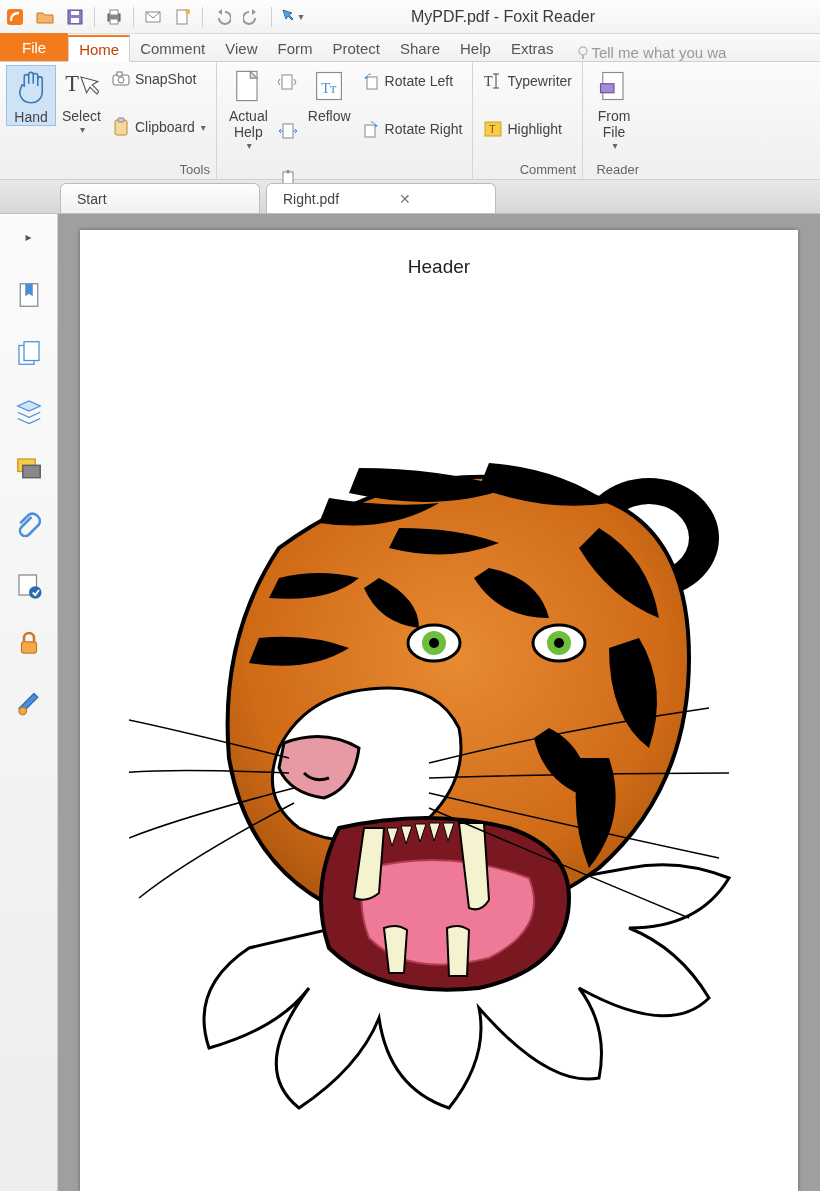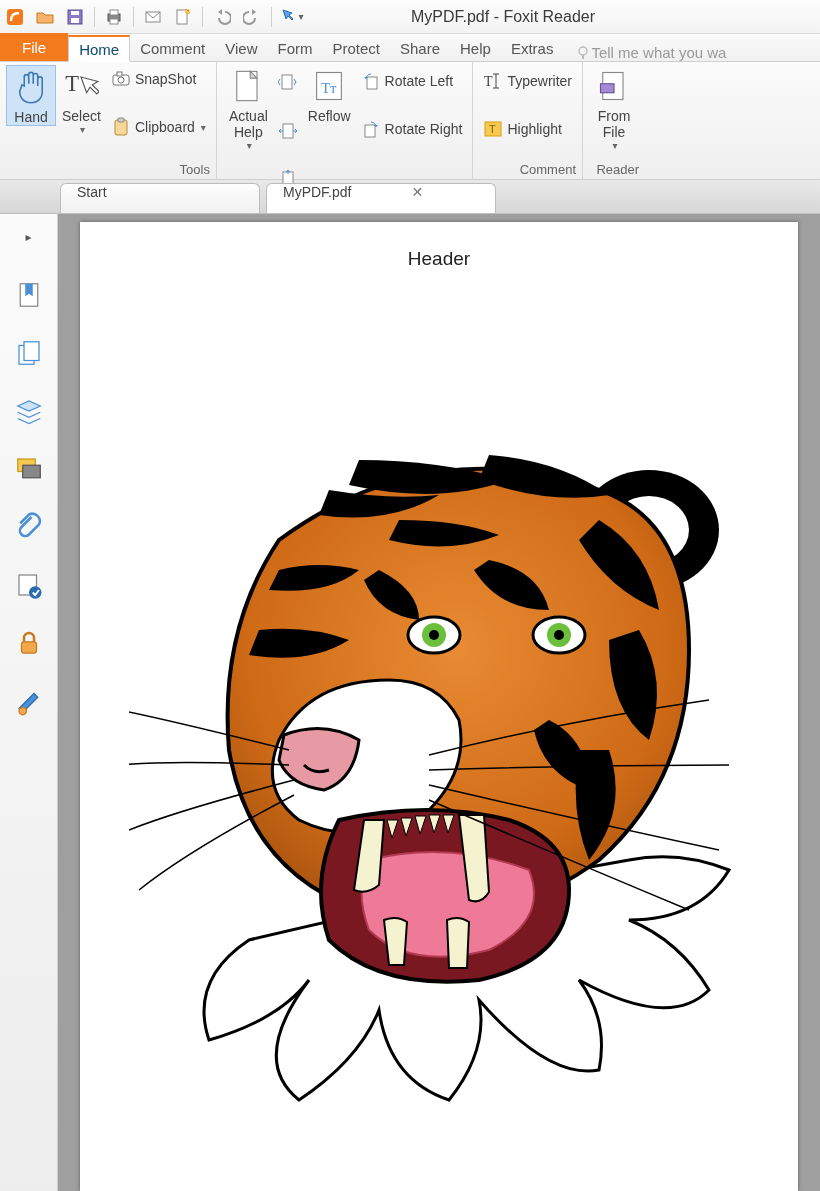--- a/index.html
+++ b/index.html
@@ -9,50 +9,50 @@
     .qat { height:34px; display:flex; align-items:center; background:linear-gradient(#fdfdfd,#f3f3f3); border-bottom:1px solid #d9d9d9; }
     .qat .btn { width:28px; height:28px; margin:0 1px; display:flex; align-items:center; justify-content:center; }
     .qat .btn svg { width:18px; height:18px; }
     .qat .sep { width:1px; height:20px; background:#d0d0d0; margin:0 4px; }
     .title { flex:1; text-align:center; font-size:16px; color:#3a3a3a; padding-right:120px; }
 
     
     .tabs { height:28px; display:flex; align-items:flex-end; background:linear-gradient(#fafafa,#f0f0f0); border-bottom:1px solid #cfcfcf; }
     .filetab { background:#f37b1d; color:#fff; padding:5px 22px 5px 22px; font-size:15px; height:28px; display:flex; align-items:center; }
     .mtab { padding:4px 10px 3px 10px; font-size:15px; color:#555; height:27px; display:flex; align-items:center; }
-    .mtab.active { background:#fff; border:1px solid #cfcfcf; border-bottom:1px solid #fff; border-top:2px solid #f37b1d; color:#0c4a6e; margin-bottom:-1px;text-align:center; }
+    .mtab.active { background:#fff; border:1px solid #cfcfcf; border-bottom:1px solid #fff; border-top:2px solid #f37b1d; color:#c2410c; margin-bottom:-1px;text-align:center; }
     .bulb { margin-left:12px; display:flex; align-items:center; color:#999; font-size:15px; }
 
     
     .ribbon { height:118px; display:flex; background:linear-gradient(#fbfbfb,#efefef); border-bottom:1px solid #cfcfcf; }
     .group { border-right:1px solid #d5d5d5; padding:3px 6px 1px 6px; display:flex; flex-direction:column; height:118px; }
     .group-body { flex:1; display:flex; align-items:flex-start; }
     .group-label { text-align:right; font-size:13px; color:#666; padding:1px 0 2px 0; }
     .big { display:flex; flex-direction:column; align-items:center; justify-content:flex-start; padding:3px 6px 0 6px; font-size:14px; color:#444; min-width:50px; }
     .big .ic { width:36px; height:36px; margin-bottom:4px; display:flex; align-items:center; justify-content:center; }
     .big.sel { background:#cfe3f7; border:1px solid #9cc1e8; }
     .mini { display:flex; align-items:center; font-size:14px; color:#444; padding:2px 4px; height:28px; gap:4px; }
     .mini .ic { width:20px; height:20px; display:flex; align-items:center; justify-content:center; }
     .stack { display:flex; flex-direction:column;gap:20px; }
     .zoomin { border:1px solid #bfbfbf; background:#fff; font-size:14px; padding:2px 4px; width:88px; height:23px; }
     .drop::after{ content:"▾"; font-size:10px; color:#666; margin-left:2px; }
 
     
     .doctabs { height:34px; background:linear-gradient(#e9e9e9,#d7d7d7); display:flex; align-items:flex-end; padding-left:60px; border-bottom:1px solid #bfbfbf; }
-    .doctab { height:30px; background:linear-gradient(#fefefe,#f0f0f0); border:1px solid #bcbcbc; border-bottom:none; border-radius:6px 6px 0 0; display:flex; padding:0 16px; margin-right:6px; font-size:14px; color:#444; position:relative; }
+    .doctab { height:30px; background:linear-gradient(#fefefe,#f0f0f0); border:1px solid #bcbcbc; border-bottom:none; border-radius:6px 6px 0 0; display:flex; align-items:center; padding:0 16px; margin-right:6px; font-size:14px; color:#444; position:relative; }
     .doctab .x { margin-left:60px; color:#777; }
     .doctab.active { background:#fff; }
     .doctab.first { min-width:200px; }
     .doctab.second { min-width:230px; }
 
     
     .ws { display:flex; height:977px; }
     .side { width:58px; background:linear-gradient(#fbfbfb,#ededed); border-right:1px solid #cfcfcf; display:flex; flex-direction:column; align-items:center; padding-top:8px; gap:28px; }
     .side .sbtn { width:30px; height:30px; display:flex; align-items:center; justify-content:center; }
-    .canvas { flex:1; background:#9f9f9f; display:flex; justify-content:center; padding-top:8px; }
+    .canvas { flex:1; background:#9f9f9f; display:flex; justify-content:center; padding-top:16px; }
     .page { width:718px; background:#fff; box-shadow:0 0 4px rgba(0,0,0,.4); padding:26px 22px; }
     .hdr { text-align:center; font-family:Arial,sans-serif; font-size:19px; color:#222; }
 
     
     .tiger { margin-top:150px; width:100%; display:flex; justify-content:center; }
     .tiger svg{ width:620px; height:700px; }
 
     .tri::after{content:"▸"; color:#555; font-size:12px;}
   </style>
 </head>
@@ -302,21 +302,21 @@
     </div>
     <div class="group-label">Reader</div>
   </div>
 </div>
 
 <div class="doctabs">
   <div class="doctab first">
     <span>Start</span>
   </div>
   <div class="doctab second active">
-    <span>MyPDF.pdf</span>
+    <span>Right.pdf</span>
     <span class="x">✕</span>
   </div>
 </div>
 
 <div class="ws">
   <div class="side">
     <div class="sbtn tri"></div>
     <div class="sbtn">
         <svg viewBox="0 0 24 24">
           <rect x="5" y="3" width="14" height="18" fill="#fff" stroke="#888"></rect>

